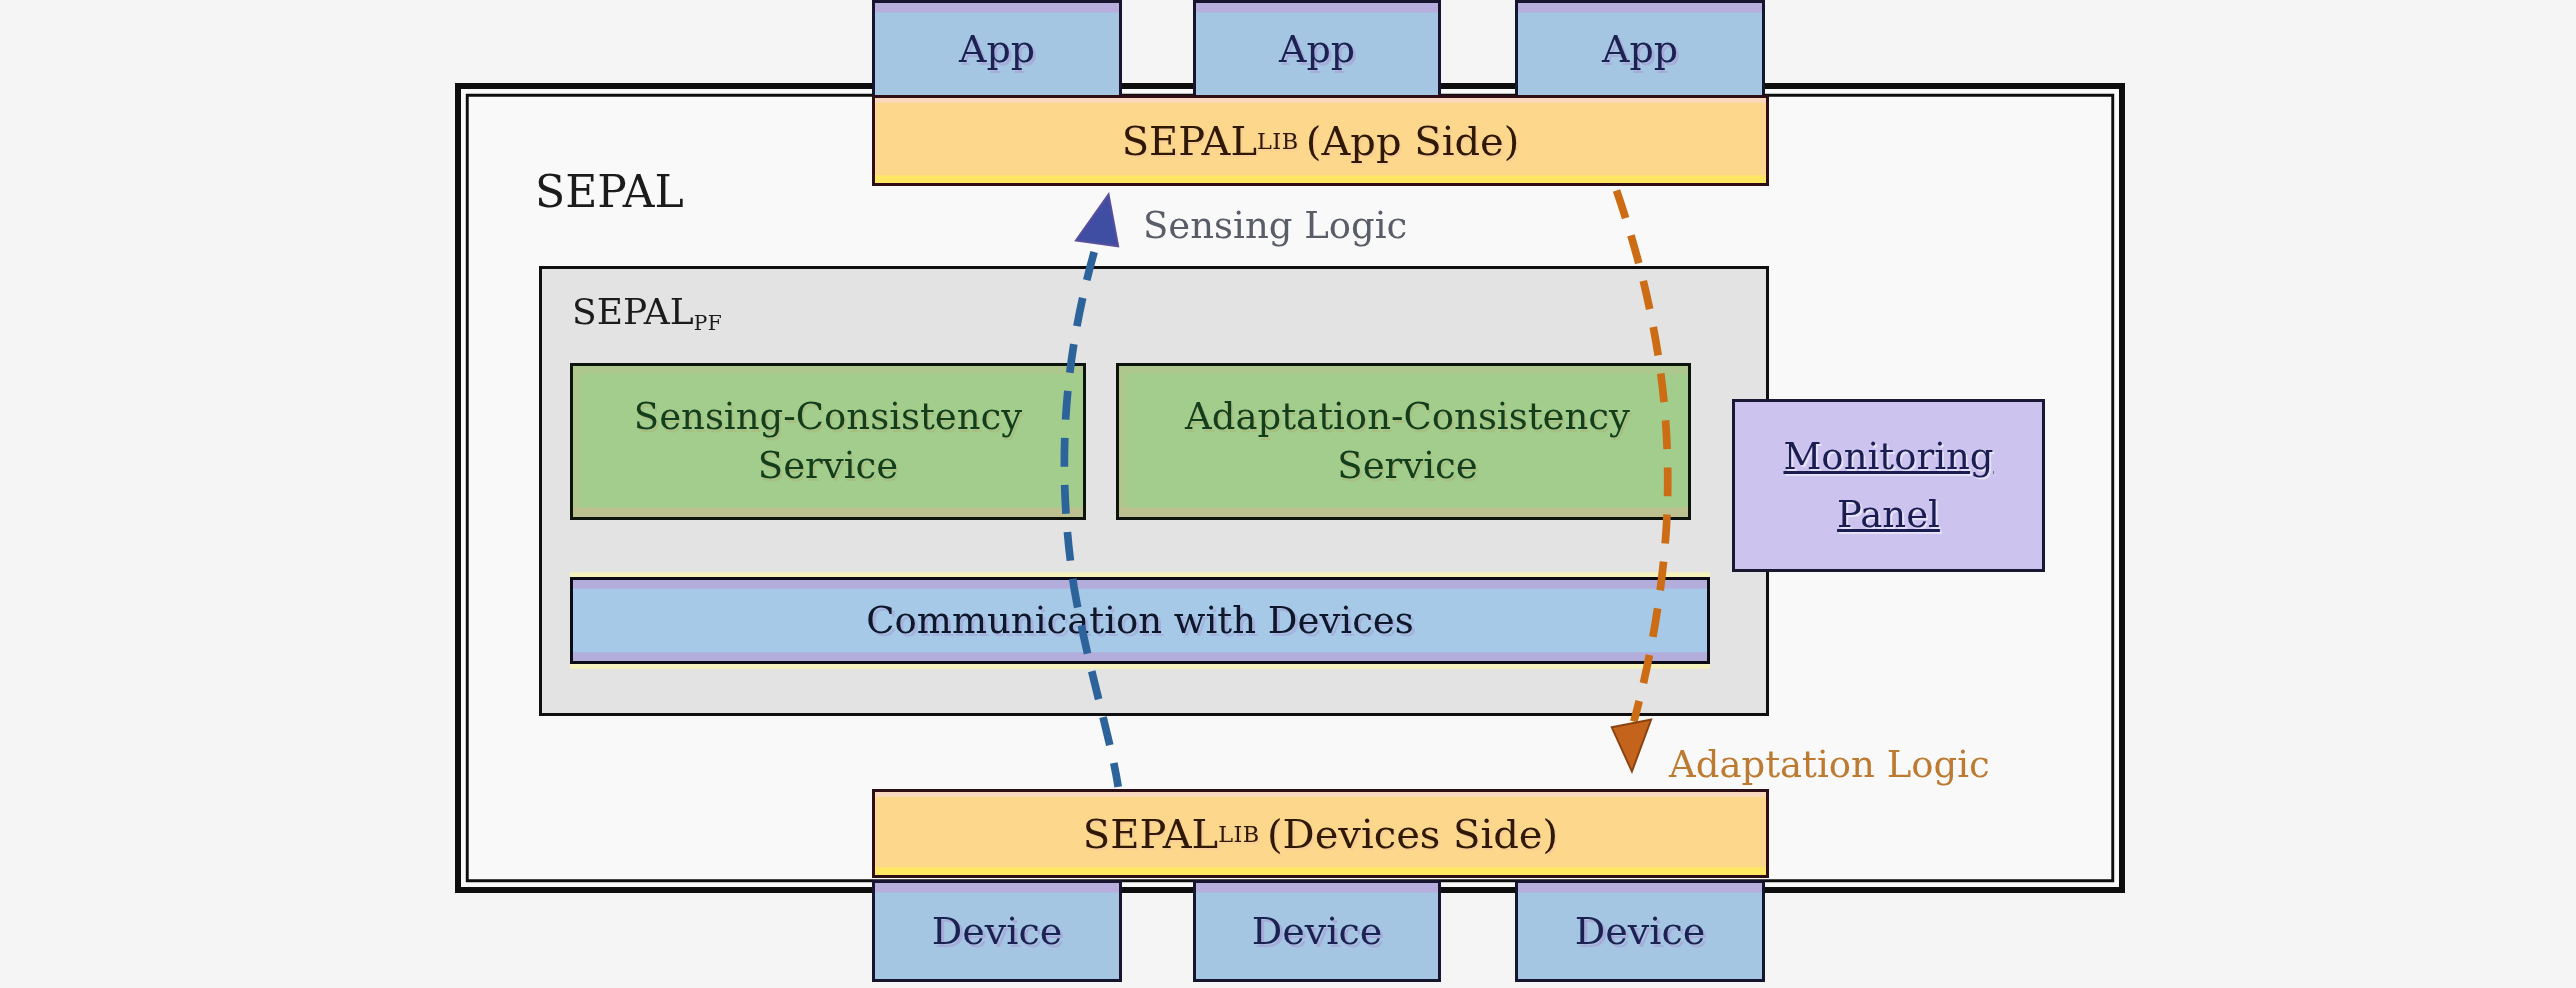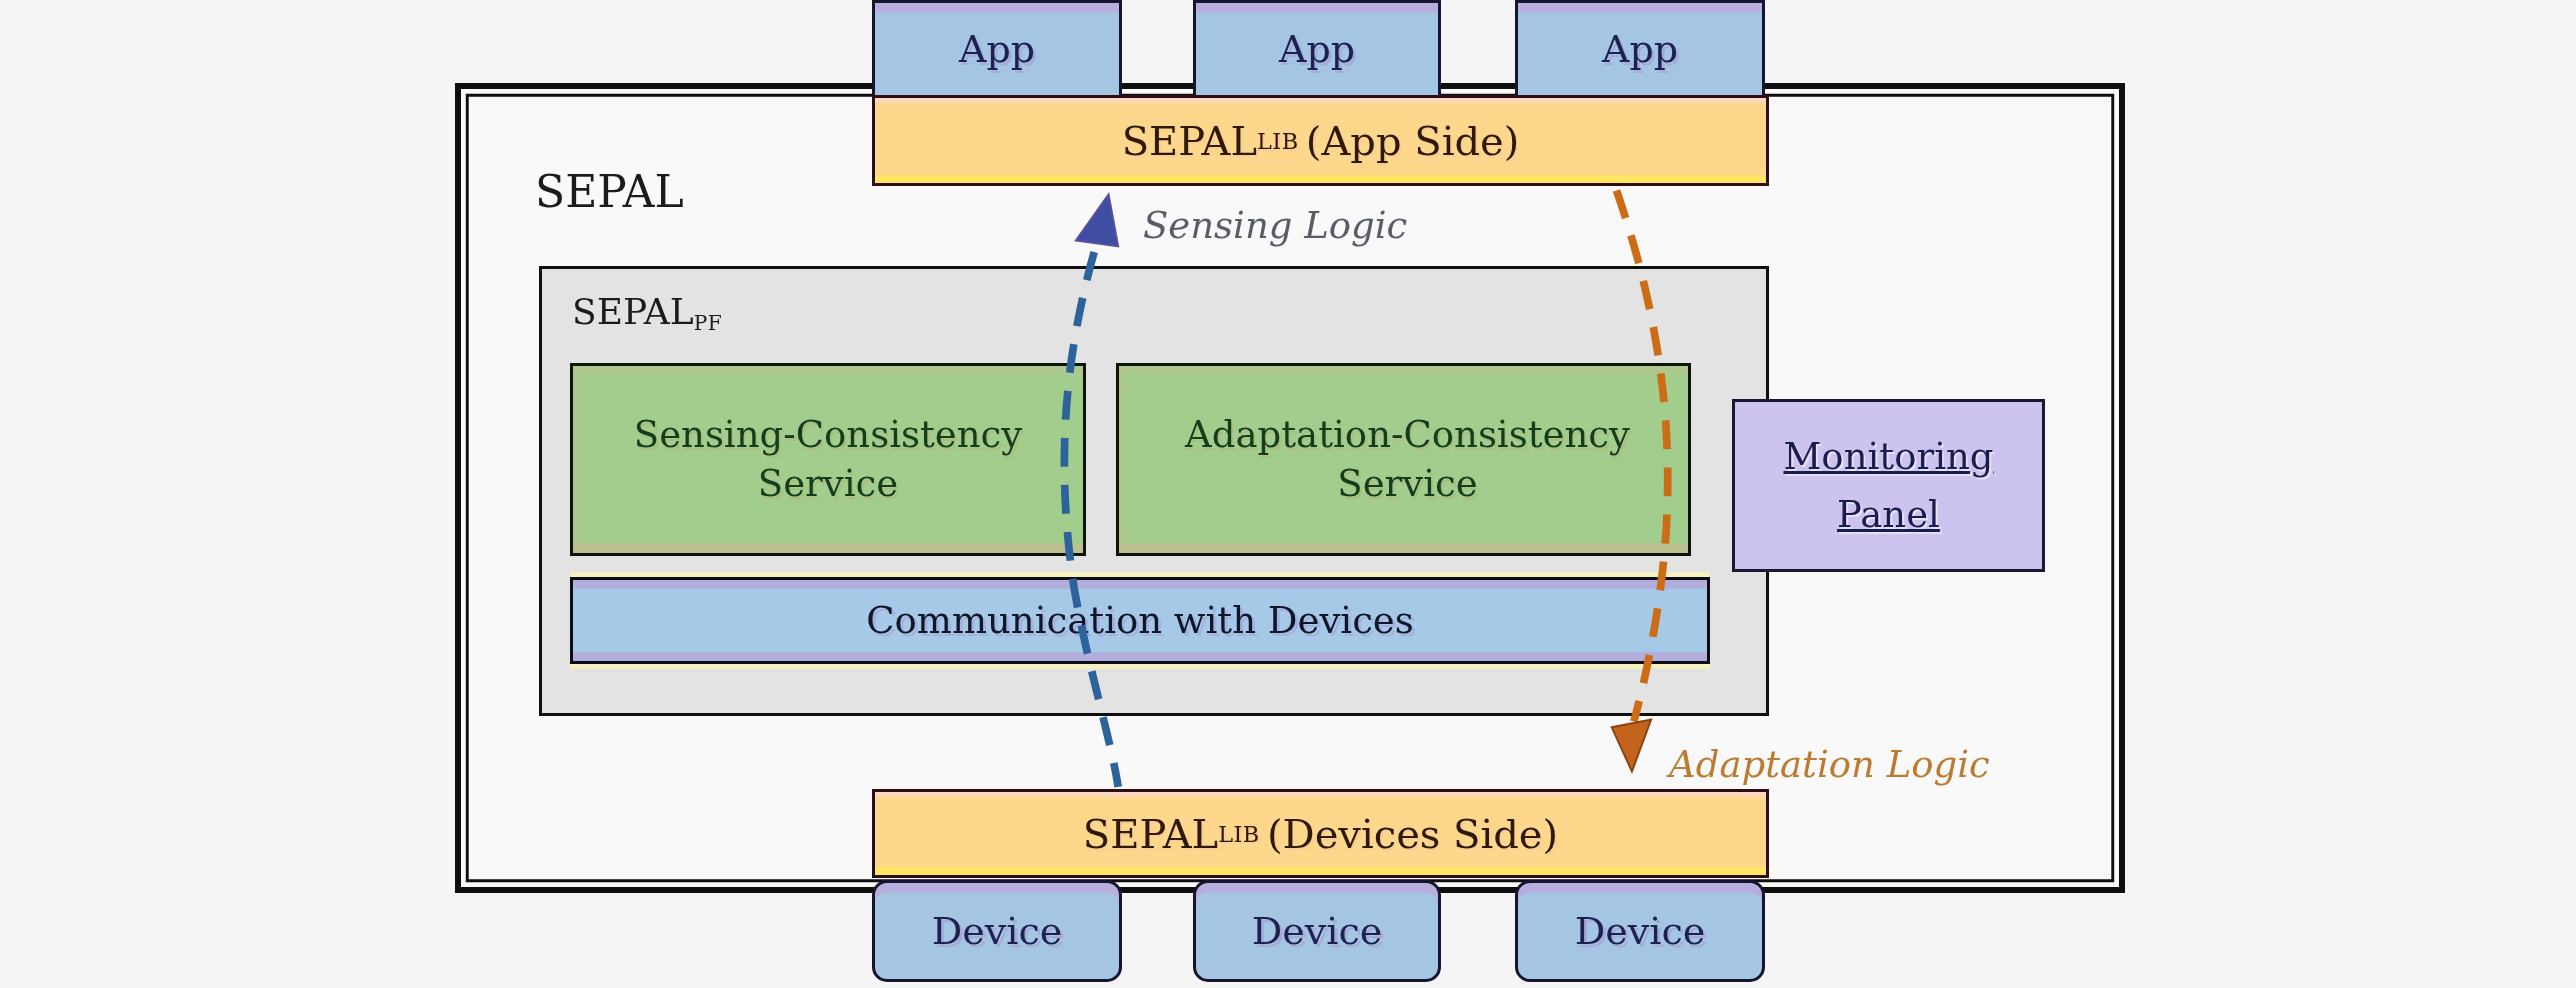--- a/index.html
+++ b/index.html
@@ -28,21 +28,21 @@
     border:3.8px solid #15152e;
     box-shadow: inset 0 9.6px 0 #b7aedd;
     display:flex; align-items:center; justify-content:center;
     font-size:38px; color:#1b2150;
     text-shadow:2.9px 2.9px 0 rgba(167,156,214,.65);
     z-index:3;
   }
   .app-1 { left:872px;  top:0; width:250px; }
   .app-2 { left:1193px; top:0; width:248px; }
   .app-3 { left:1515px; top:0; width:250px; }
-  .dev   { top:880px; height:102px;border-radius:15px; }
+  .dev   { top:880px; height:102px; }
   .dev-1 { left:872px;  width:250px; }
   .dev-2 { left:1193px; width:248px; }
   .dev-3 { left:1515px; width:250px; }
 
   
   .bar {
     left:872px; width:897px; background:#fcd78c;
     border:3.8px solid #2c0e14;
     box-shadow: inset 0 -7.7px 0 #ffe763, inset 0 4.8px 0 rgba(248,216,200,.85);
     display:flex; align-items:center; justify-content:center;
@@ -55,21 +55,21 @@
 
   
   .pf-box {
     left:539px; top:266px; width:1230px; height:450px;
     background:#e3e3e4; border:3.8px solid #0f0f0f; z-index:2;
   }
   .pf-label { left:572px; top:291px; font-size:36px; color:#1b1b1b; z-index:3; }
 
   
   .service {
-    top:363px; height:193px; background:#a3cd8d;
+    top:363px; height:157px; background:#a3cd8d;
     border:3.8px solid #0d140c;
     box-shadow: inset 0 -9.6px 0 #bdc08f, inset 7.7px 7.7px 0 rgba(189,192,143,.45);
     display:flex; align-items:center; justify-content:center; text-align:center;
     font-size:37px; line-height:1.3; color:#143d1c;
     text-shadow:1.9px 2.9px 0 rgba(175,178,120,.5);
     padding:0 29px; z-index:3;
   }
   .service-sensing    { left:570px;  width:516px; }
   .service-adaptation { left:1116px; width:575px;padding-left:37px; }
 
@@ -91,21 +91,21 @@
     background:#ccc4ef; border:3.8px solid #191933;
     display:flex; align-items:center; justify-content:center; text-align:center;
     font-size:37px; line-height:1.55; color:#1b1d52;
     text-shadow:1.9px 1.9px 0 rgba(255,255,255,.5);
     padding:0 19px; z-index:5;text-decoration:underline;
   }
 
   
   .flows { left:0; top:0; width:2576px; height:988px; z-index:6; pointer-events:none; }
 
-  .flow-label { font-size:37px; z-index:7; white-space:nowrap;font-style:italic; }
+  .flow-label { font-size:37px; z-index:7; white-space:nowrap; }
   .flow-label-sensing    { left:1143px; top:204px; color:#585d68; }
   .flow-label-adaptation { left:1669px; top:743px; color:#bd7b31; }
 
   .sub { font-size:0.56em; vertical-align:-0.32em; letter-spacing:0.5px; }
   .base, .rest { display:inline; }
   .rest { margin-left:0.18em; }
 </style>
 </head>
 <body>
 

